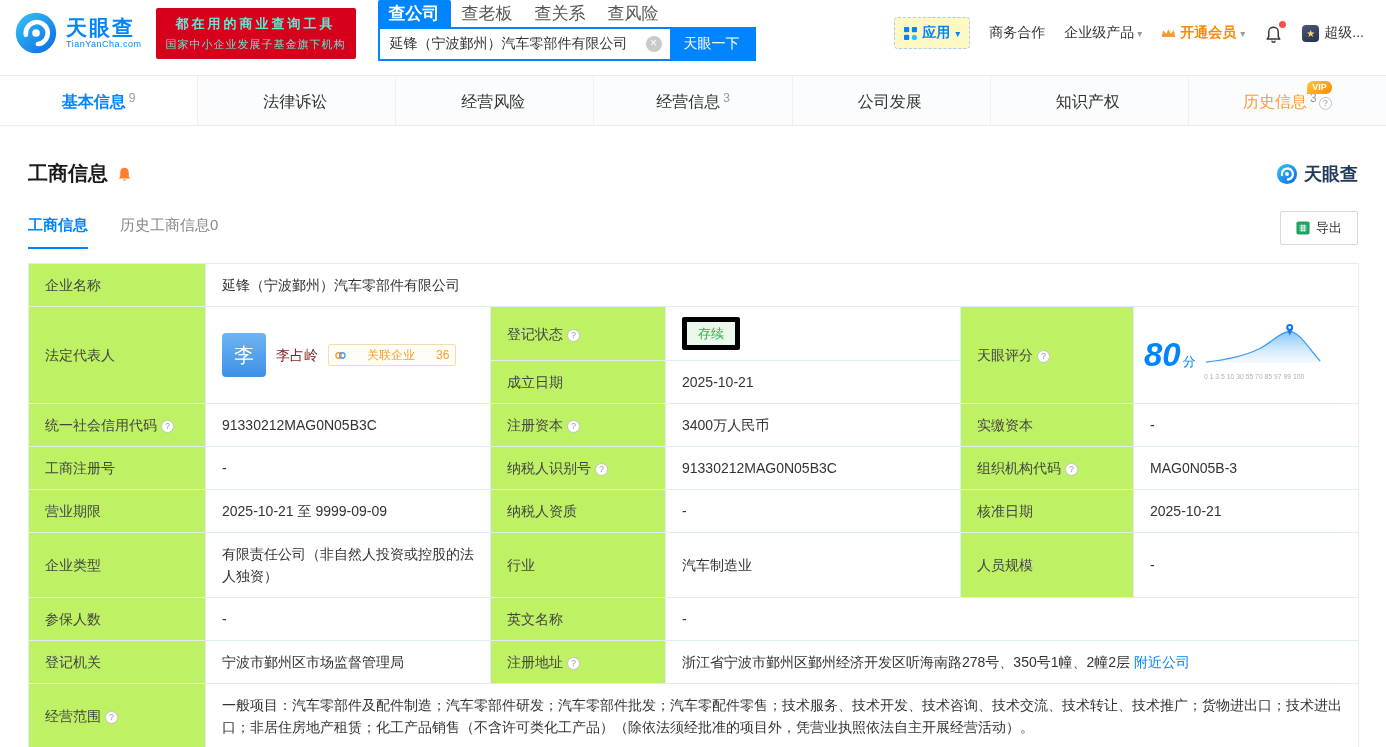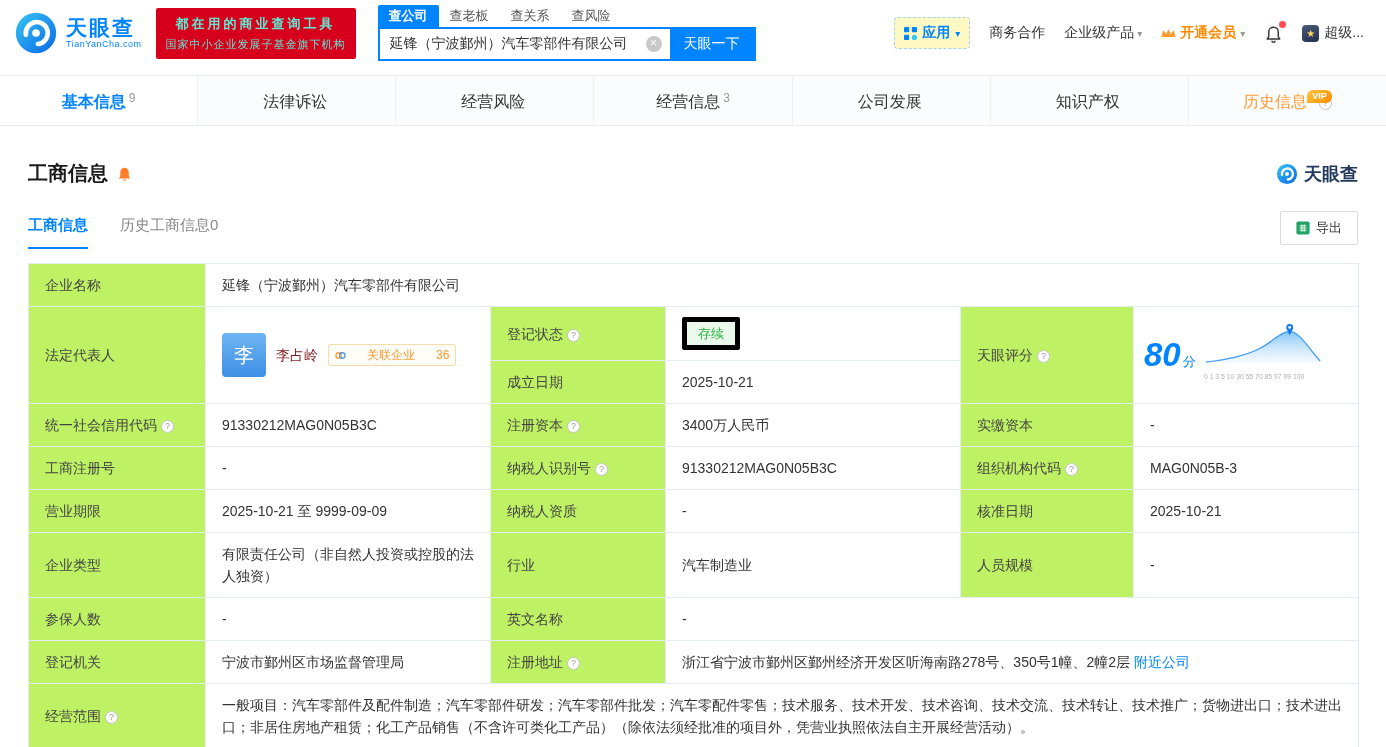--- a/index.html
+++ b/index.html
@@ -15,21 +15,21 @@
   
   .topbar { display:flex; align-items:center; height:66px; padding:0 22px 0 14px; gap:14px; }
   .logo { display:flex; align-items:center; gap:8px; cursor:pointer; flex:none; }
   .logo-cn { font-size:21px; font-weight:bold; color:#0084ff; letter-spacing:2px; line-height:22px; }
   .logo-en { font-size:9px; color:#0084ff; letter-spacing:0.5px; }
   .promo { background:#d6001c; color:#5eead4; text-align:center; padding:7px 10px; border-radius:2px; flex:none; }
   .promo-l1 { font-size:13px; font-weight:bold; letter-spacing:3px; }
   .promo-l2 { font-size:11px; margin-top:4px; letter-spacing:1px; }
 
   .search-area { margin-left:8px; flex:none; }
-  .search-tabs { display:flex; align-items:flex-end; height:21px; font-size:13px; }
+  .search-tabs { display:flex; align-items:flex-end; height:21px; font-size:17px; }
   .stab { color:#555; padding:2px 11px; cursor:pointer; }
   .stab.active { background:#0084ff; color:#fff; border-radius:2px 2px 0 0; font-weight:bold; }
   .search-box { display:flex; align-items:stretch; border:2px solid #0084ff; width:378px; height:34px; background:#fff; }
   .search-box input { flex:1; min-width:0; border:none; outline:none; padding:0 8px 0 10px; font-size:14px; color:#333; font-family:inherit; }
   .clear-btn { align-self:center; width:16px; height:16px; border-radius:50%; background:#c9c9c9; color:#fff; font-size:12px; line-height:15px; text-align:center; margin-right:8px; cursor:pointer; flex:none; }
   .go-btn { width:84px; background:#0084ff; color:#fff; border:none; font-size:14px; cursor:pointer; font-family:inherit; flex:none; }
 
   .top-menu { display:flex; align-items:center; gap:19px; margin-left:auto; font-size:14px; white-space:nowrap; }
   .apps-btn { display:flex; align-items:center; gap:5px; background:#fef9c3; border:1px dashed #a9cdf4; border-radius:4px; padding:6px 9px; color:#0084ff; cursor:pointer; font-weight:bold; }
   .caret { font-size:10px; color:#999; }
@@ -41,21 +41,21 @@
   .account { display:flex; align-items:center; gap:5px; cursor:pointer; color:#333; }
   .account-ic { width:17px; height:17px; border-radius:4px; background:linear-gradient(160deg,#4a5a77,#23314d); color:#ffd766; font-size:10px; line-height:17px; text-align:center; }
 
   
   .nav-tabs { display:flex; margin-top:9px; border-top:1px solid #ececec; border-bottom:1px solid #ececec; height:51px; background:#fbfcfd; }
   .ntab { flex:1; text-align:center; line-height:51px; font-size:16px; color:#333; border-right:1px solid #f0f0f0; cursor:pointer; position:relative; }
   .ntab:last-child { border-right:none; }
   .ntab.active { background:#fff; color:#0084ff; font-weight:bold; }
   .ntab-count { font-size:12px; color:#999; margin-left:3px; position:relative; top:-5px; font-weight:normal; }
   .ntab.orange { color:#ff9a2e; }
-  .vip-tag { position:absolute; top:14px; left:60%; background:linear-gradient(135deg,#ffc53d,#ff8a00); color:#fff; font-size:9px; font-weight:bold; padding:1px 5px; border-radius:6px 6px 6px 0; line-height:11px; }
+  .vip-tag { position:absolute; top:5px; left:60%; background:linear-gradient(135deg,#ffc53d,#ff8a00); color:#fff; font-size:9px; font-weight:bold; padding:1px 5px; border-radius:6px 6px 6px 0; line-height:11px; }
   .q { display:inline-block; width:13px; height:13px; line-height:11px; border:1px solid #c3c3c3; border-radius:50%; font-size:9px; color:#9a9a9a; text-align:center; margin-left:4px; vertical-align:1px; cursor:pointer; background:#fff; }
   .ntab .q { margin-left:2px; }
 
   
   .sec-head { display:flex; align-items:center; padding:0 28px; margin-top:34px; }
   .sec-title { font-size:20px; font-weight:bold; color:#1a1a1a; margin:0; }
   .sec-bell { margin-left:8px; display:flex; cursor:pointer; }
   .brand-mark { margin-left:auto; display:flex; align-items:center; gap:6px; font-size:18px; font-weight:bold; color:#223a5e; }
 
   .subrow { display:flex; align-items:flex-end; padding:0 28px; margin-top:24px; }

